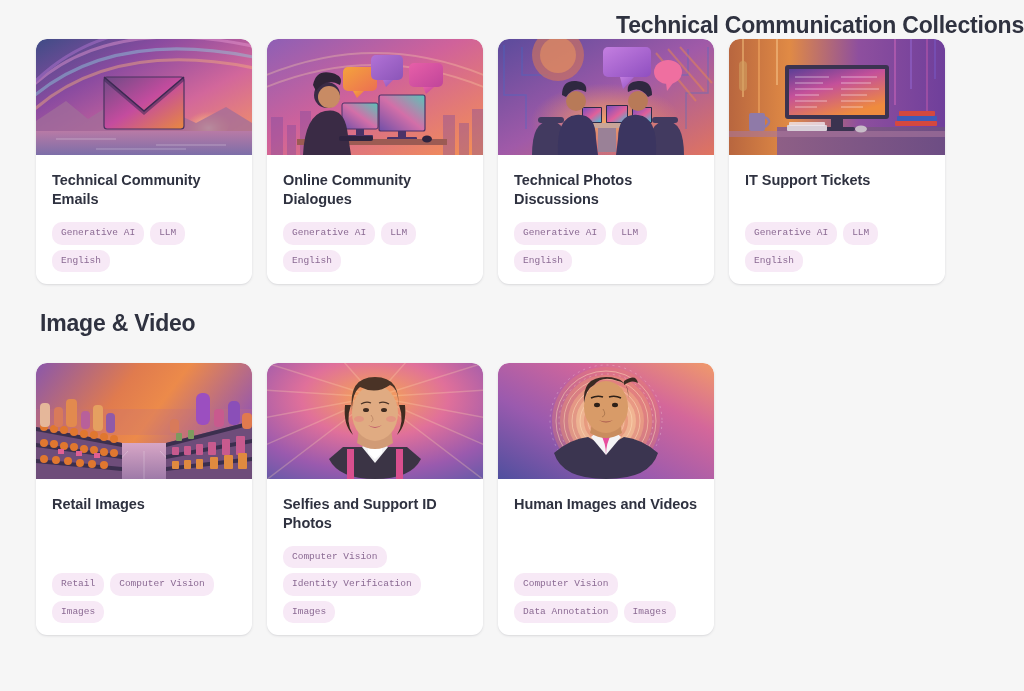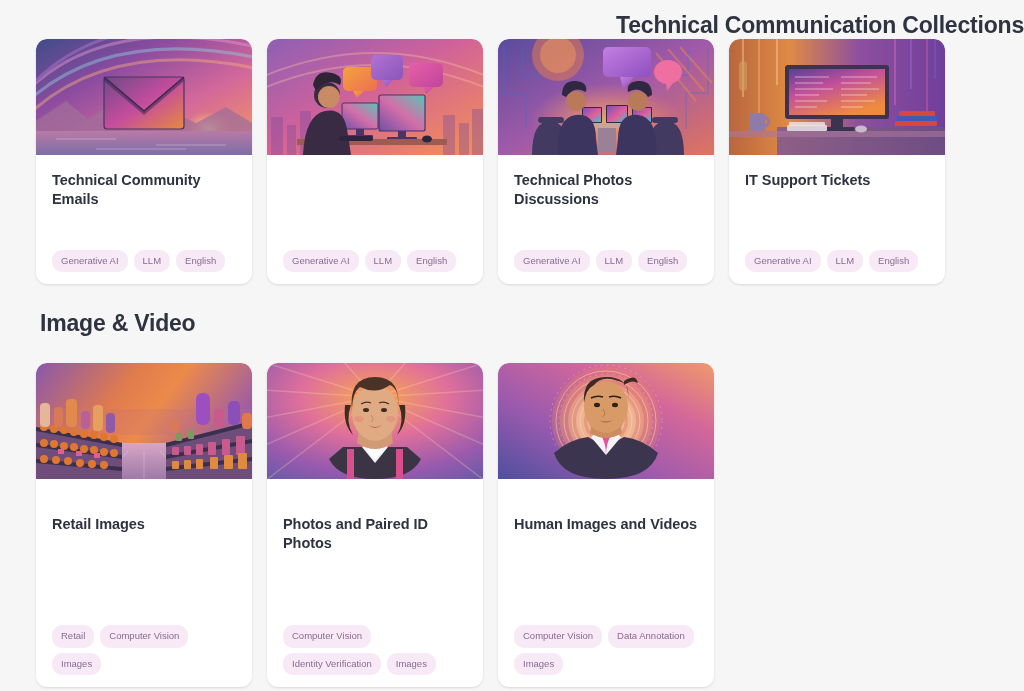--- a/index.html
+++ b/index.html
@@ -26,21 +26,21 @@
   .card {
     width: 216px;
     background: #ffffff;
     border-radius: 11px;
     box-shadow: 0 1px 3px rgba(20,20,40,0.09), 0 1px 1px rgba(20,20,40,0.04);
     overflow: hidden;
     display: flex;
     flex-direction: column;
   }
   #sec0 .card { height: 245px; }
-  #sec1 .card { height: 324px; gap: 20px; }
+  #sec1 .card { height: 272px; }
 
   .thumb {
     width: 100%;
     height: 116px;
     position: relative;
     overflow: hidden;
     flex: none;
     border-radius: 11px 11px 0 0;
   }
   .thumb svg { display: block; width: 100%; height: 100%; }
@@ -66,20 +66,21 @@
     padding-top: 8px;
   }
   .tag {
     background: #f7e9f6;
     color: #8b6a93;
     font-size: 9.5px;
     line-height: 1;
     padding: 6px 9px 7px 9px;
     border-radius: 10px;
     white-space: nowrap;
+    font-family: Liberation Mono, monospace;
   }
 </style>
 </head>
 <body>
 
 <div class="page">
 
   <div class="section" id="sec0">
     <h2 class="section-title">Technical Communication Collections</h2>
     <div class="card-row">
@@ -199,20 +200,21 @@
               <path d="M36 116 q2 -40 22 -44 q18 -4 22 18 l4 26z"></path>
               <circle cx="60" cy="56" r="13"></circle>
             </g>
             <circle cx="62" cy="58" r="11" fill="#c88b64"></circle>
             <path d="M49 52 q10 -14 24 -6 q4 -9 -8 -12 q-16 -4 -19 12z" fill="#2f2336"></path>
             <rect x="72" y="97" width="34" height="5" rx="2" fill="#2e2440"></rect>
             <ellipse cx="160" cy="100" rx="5" ry="3.5" fill="#2e2440"></ellipse>
           </svg>
         </div>
         <div class="card-body">
+          <div class="card-title">Online Community Dialogues</div>
           <div class="tags">
             <span class="tag">Generative AI</span>
             <span class="tag">LLM</span>
             <span class="tag">English</span>
           </div>
         </div>
       </div>
 
       <div class="card">
         <div class="thumb">
@@ -545,21 +547,21 @@
               <path d="M94 41 q5 -3 10 -1"></path>
                 <path d="M112 40 q5 -2 10 1"></path>
             </g>
             <path d="M104 52 q4 5 0 7" fill="none" stroke="#c08a68" stroke-width="1"></path>
             <path d="M101 62 q7 4 14 0 q-7 6 -14 0z" fill="#c05a6a"></path>
             <ellipse cx="92" cy="56" rx="5" ry="3" fill="#e8757f" opacity="0.4"></ellipse>
             <ellipse cx="124" cy="56" rx="5" ry="3" fill="#e8757f" opacity="0.4"></ellipse>
           </svg>
         </div>
         <div class="card-body">
-          <div class="card-title">Photos and Paired ID Photos</div>
+          <div class="card-title">Selfies and Support ID Photos</div>
           <div class="tags">
             <span class="tag">Computer Vision</span>
             <span class="tag">Identity Verification</span>
             <span class="tag">Images</span>
           </div>
         </div>
       </div>
 
       <div class="card">
         <div class="thumb">

